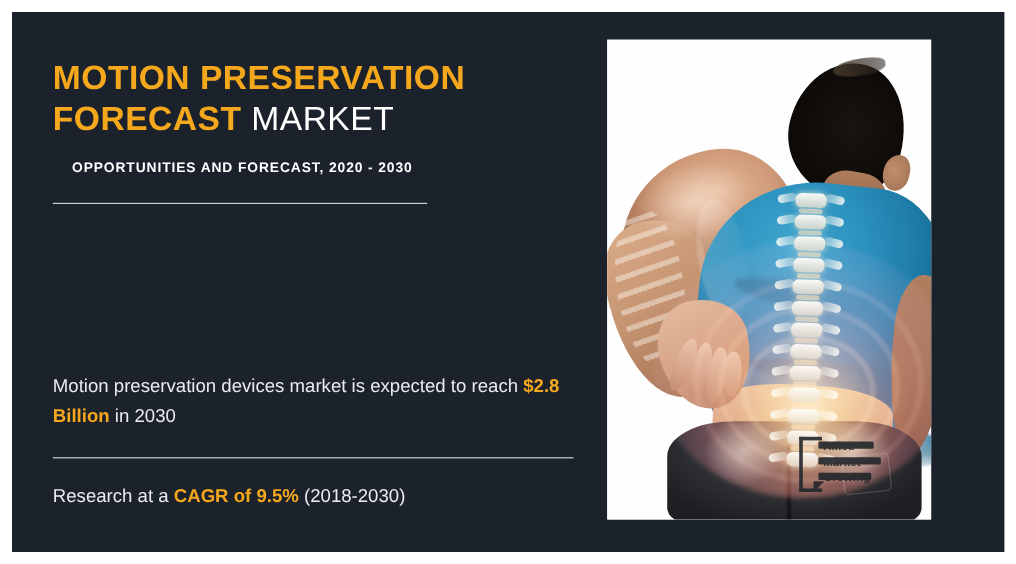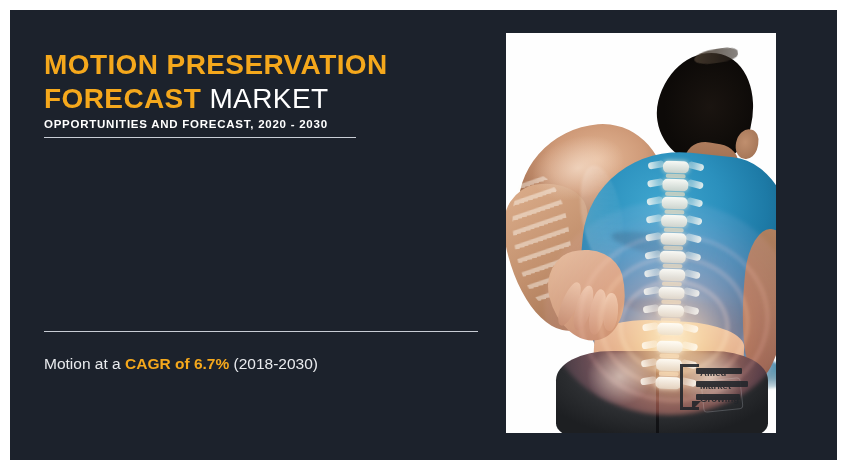--- a/index.html
+++ b/index.html
@@ -58,21 +58,21 @@
 
   .subtitle-wrap {
     position: absolute;
     left: 0;
     top: 108px;
     width: 312px;
     padding-bottom: 7px;
     border-bottom: 1.5px solid #c9ced6;
   }
   .subtitle {
-    margin: 0;
+    margin: 16px;
     font-size: 11.5px;
     font-weight: 700;
     letter-spacing: 0.75px;
     color: #ffffff;
     white-space: nowrap;
   }
 
   
   .stats-block {
     position: absolute;
@@ -429,21 +429,21 @@
     width: 20px;
     height: 4px;
     margin-left: -10px;
     background: rgba(255,226,188,.6);
     border-radius: 3px;
   }
 
   
   .watermark {
     position: absolute;
-    right: 2px;
+    right: 16px;
     bottom: 22px;
     width: 96px;
     height: 48px;
     opacity: .9;
   }
   .wm-text {
     position: absolute;
     left: 22px;
     top: 3px;
     font-size: 9.5px;
@@ -490,24 +490,25 @@
 
     <div class="title-block">
       <h1 class="headline"><span class="hl-accent">MOTION PRESERVATION</span><br><span class="hl-accent">FORECAST</span> <span class="hl-plain">MARKET</span></h1>
     </div>
 
     <div class="subtitle-wrap">
       <p class="subtitle">OPPORTUNITIES AND FORECAST, 2020 - 2030</p>
     </div>
 
     <div class="stats-block">
+      <p class="stat-line"><span>Motion preservation devices market is expected to reach </span><span class="accent">$2.8 Billion</span><span> in 2030</span></p>
 
       <div class="stat-divider"></div>
 
-      <p class="stat-line"><span>Motion at a </span><span class="accent">CAGR of 6.7%</span><span> (2018-2030)</span></p>
+      <p class="stat-line"><span>Research at a </span><span class="accent">CAGR of 9.5%</span><span> (2018-2030)</span></p>
     </div>
   </div>
 
   <div class="image-panel">
     <div class="photo">
       <div class="photo-bg"></div>
 
       <div class="arm-upper"></div>
       <div class="arm-lower"></div>
       <div class="arm-highlight"></div>

